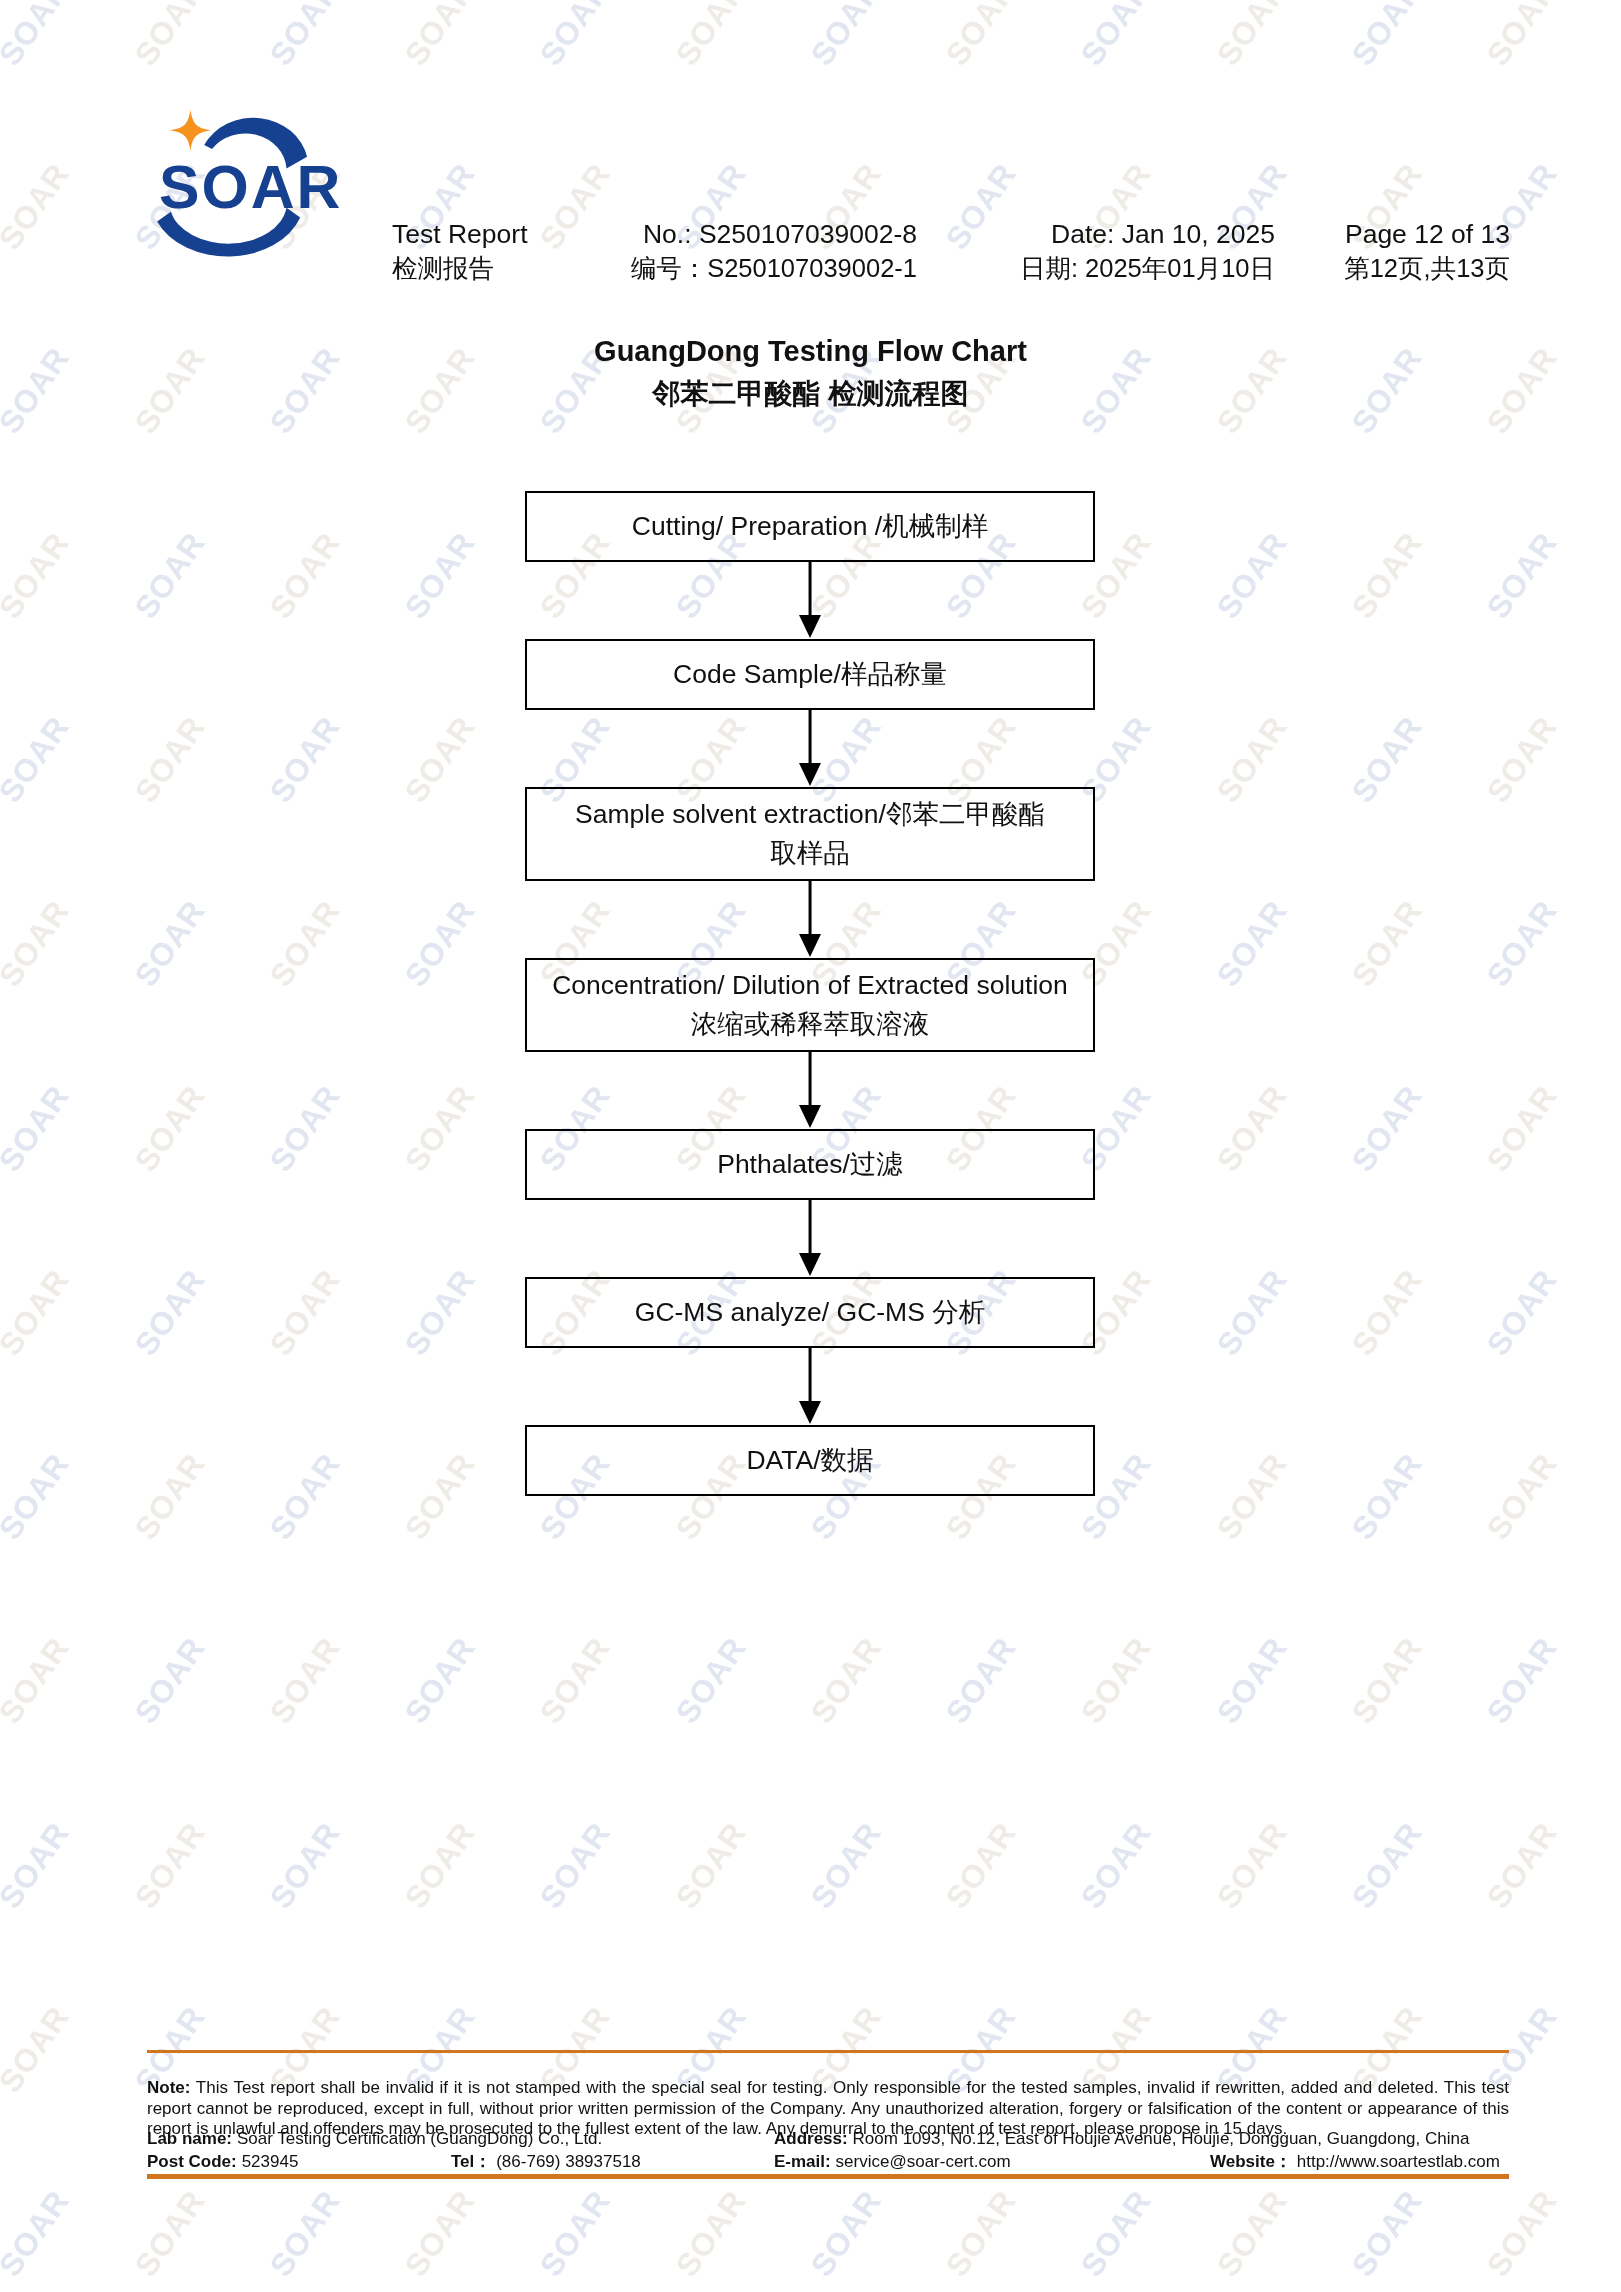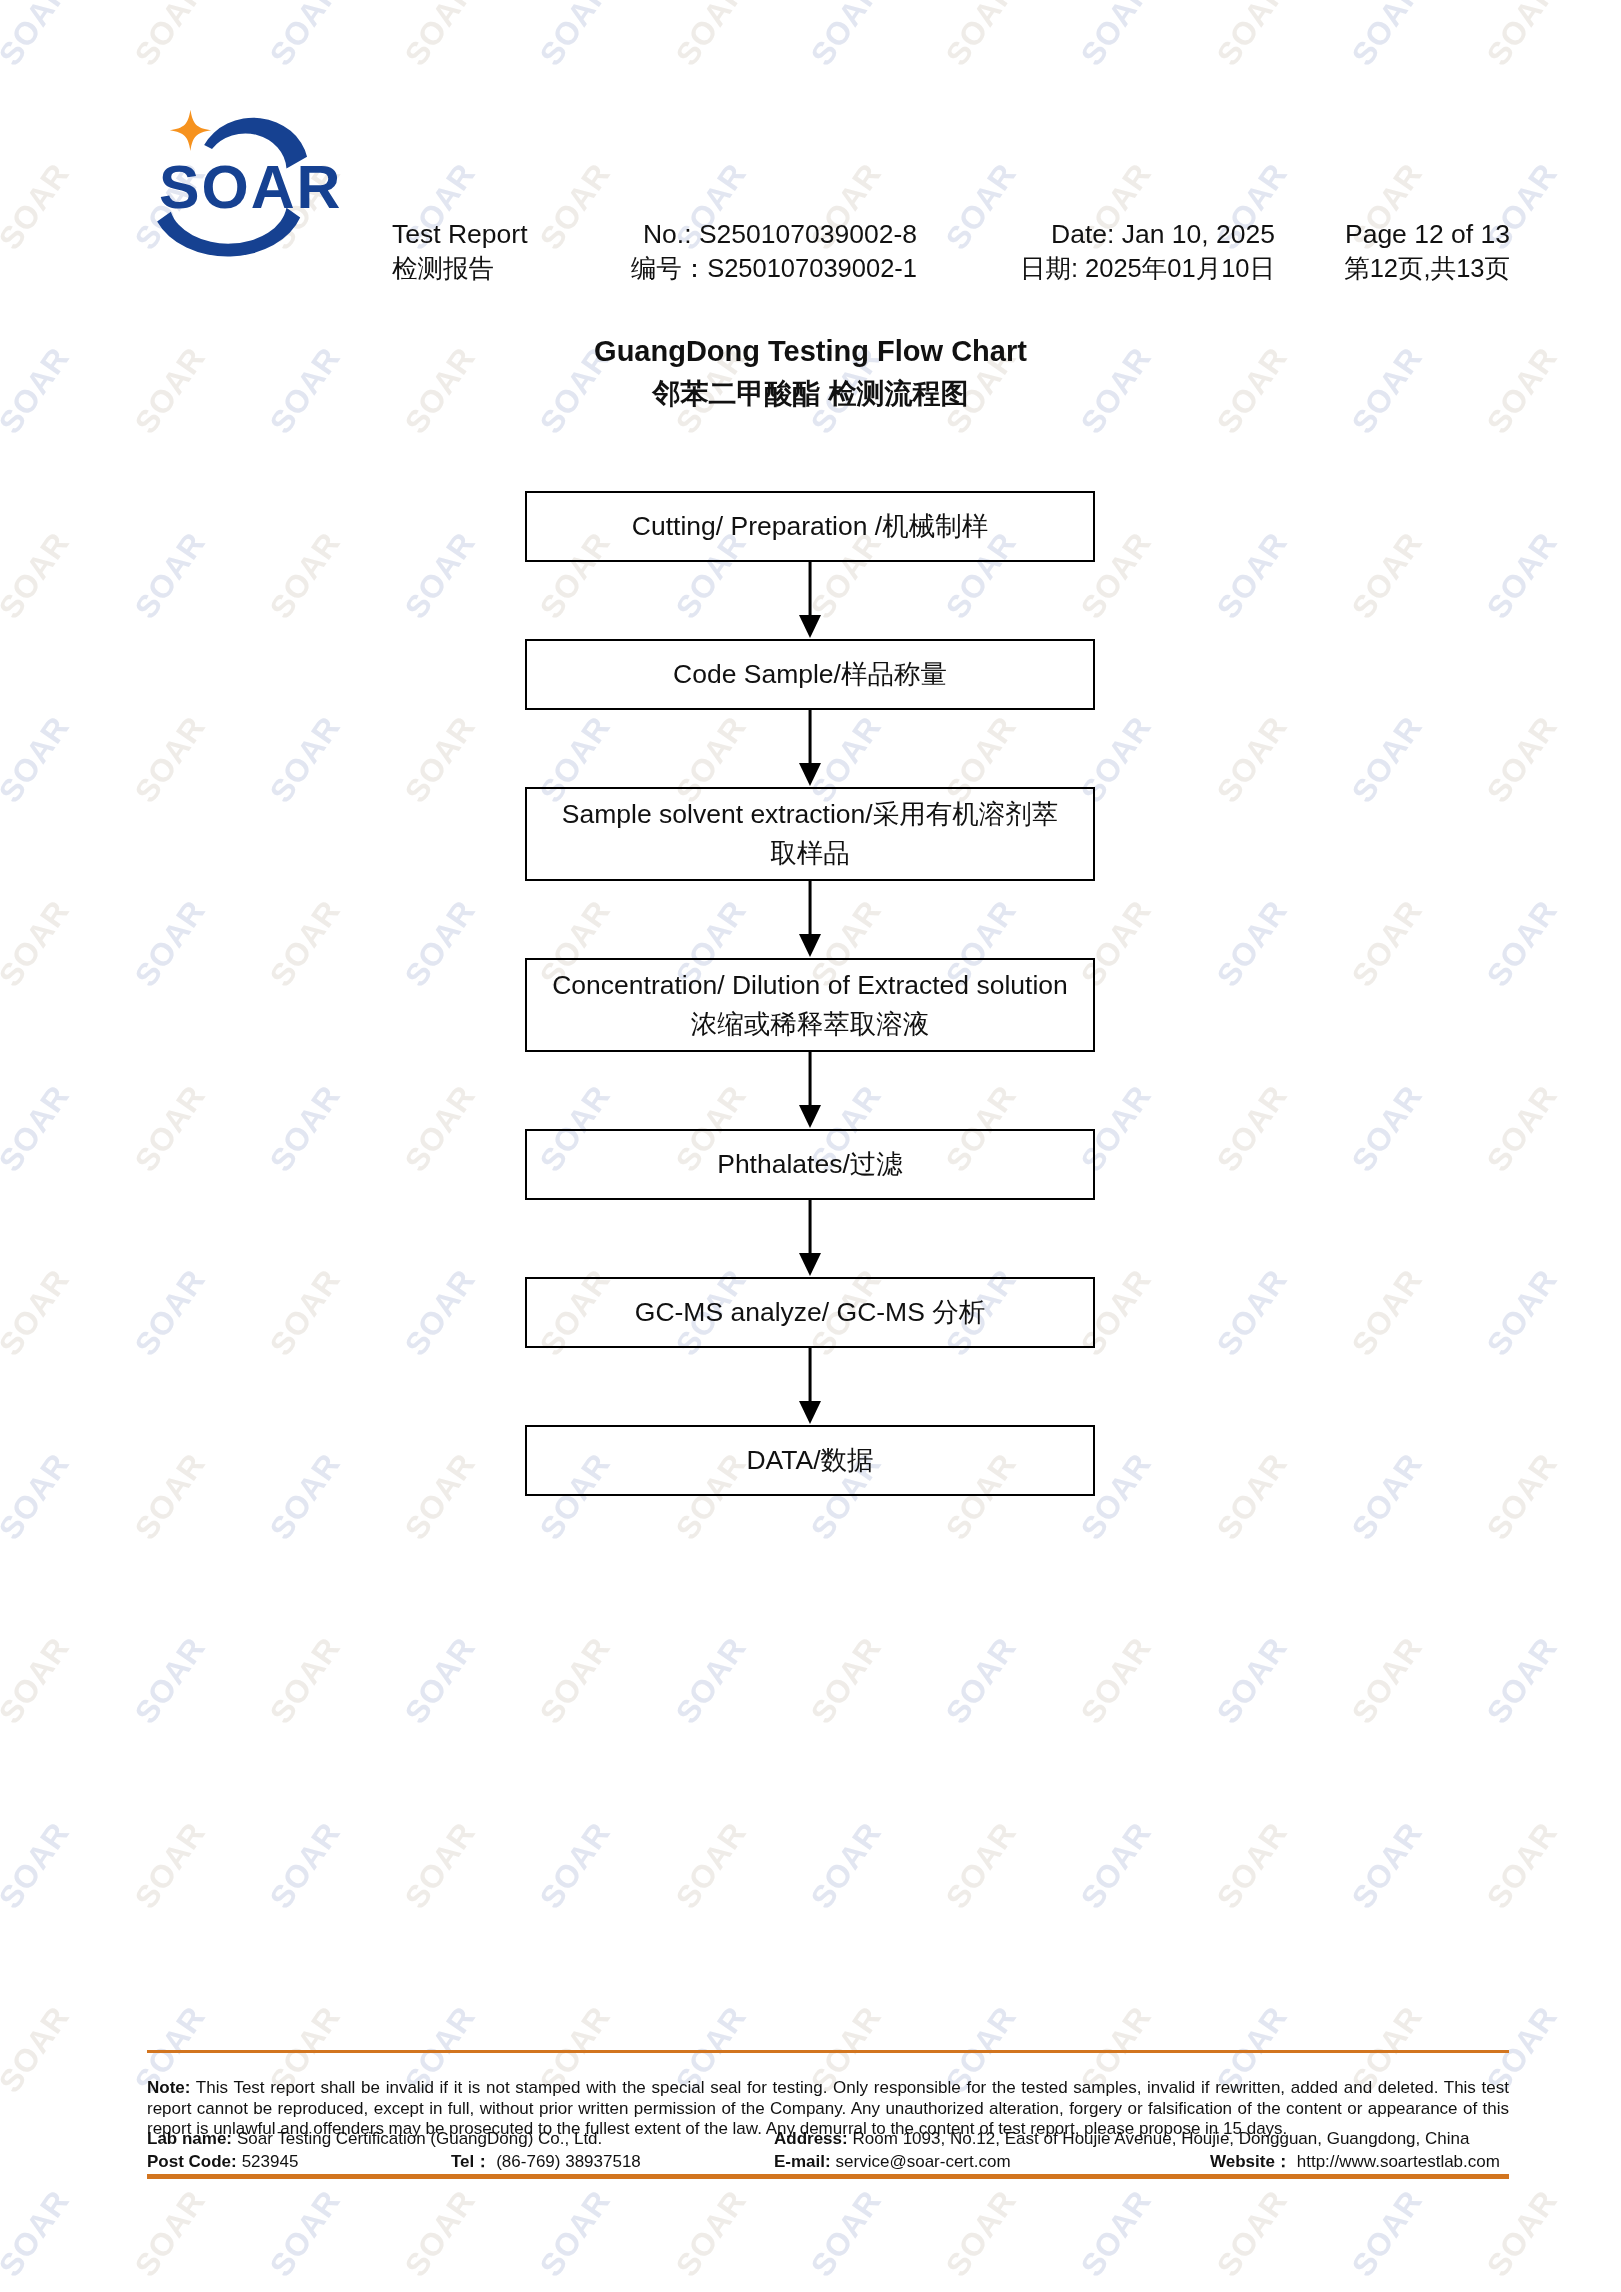--- a/index.html
+++ b/index.html
@@ -293,21 +293,21 @@
       </div>
       <div class="arrow"></div>
 
       <div class="fbox">
         <span class="fline">Code Sample/样品称量</span>
         <span class="fline"></span>
       </div>
       <div class="arrow"></div>
 
       <div class="fbox">
-        <span class="fline">Sample solvent extraction/采用有机溶剂萃</span>
+        <span class="fline">Sample solvent extraction/邻苯二甲酸酯</span>
         <span class="fline">取样品</span>
       </div>
       <div class="arrow"></div>
 
       <div class="fbox">
         <span class="fline">Concentration/ Dilution of Extracted solution</span>
         <span class="fline">浓缩或稀释萃取溶液</span>
       </div>
       <div class="arrow"></div>
 

